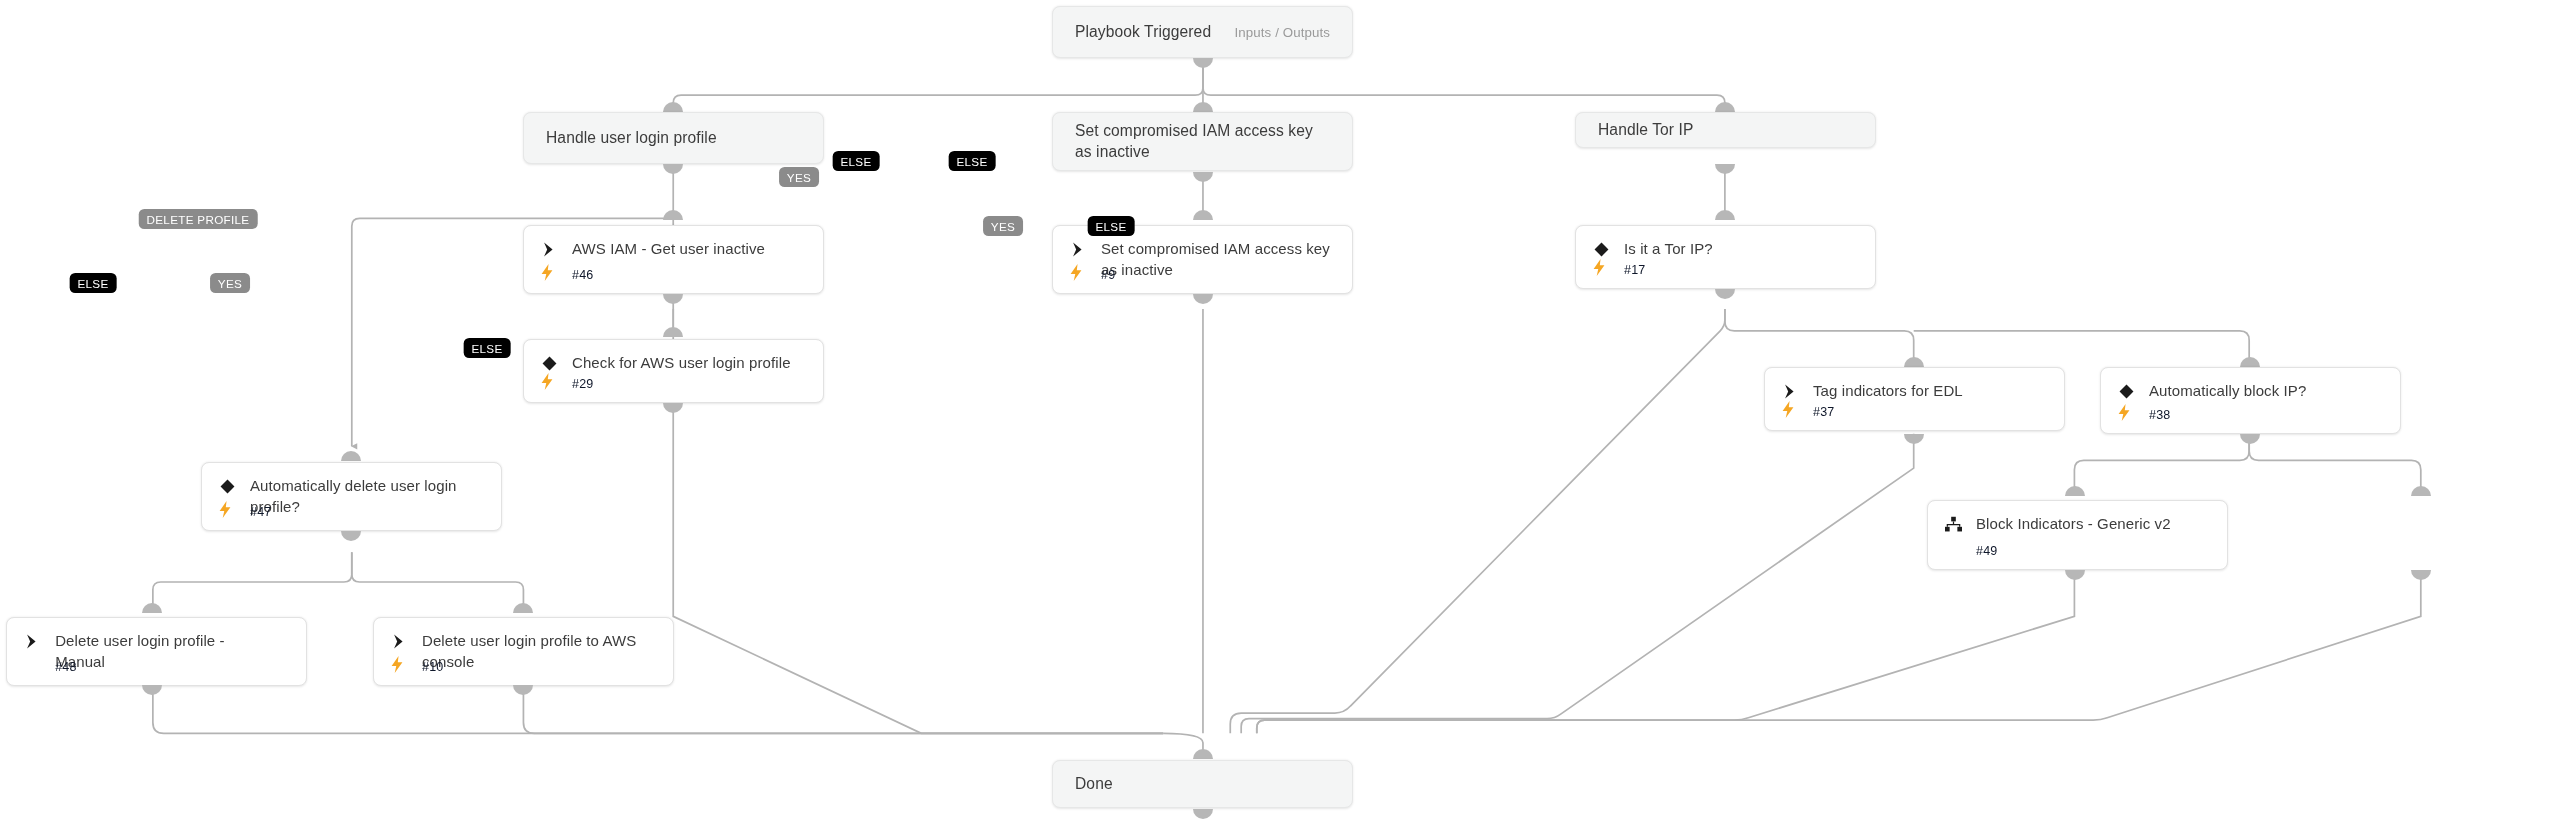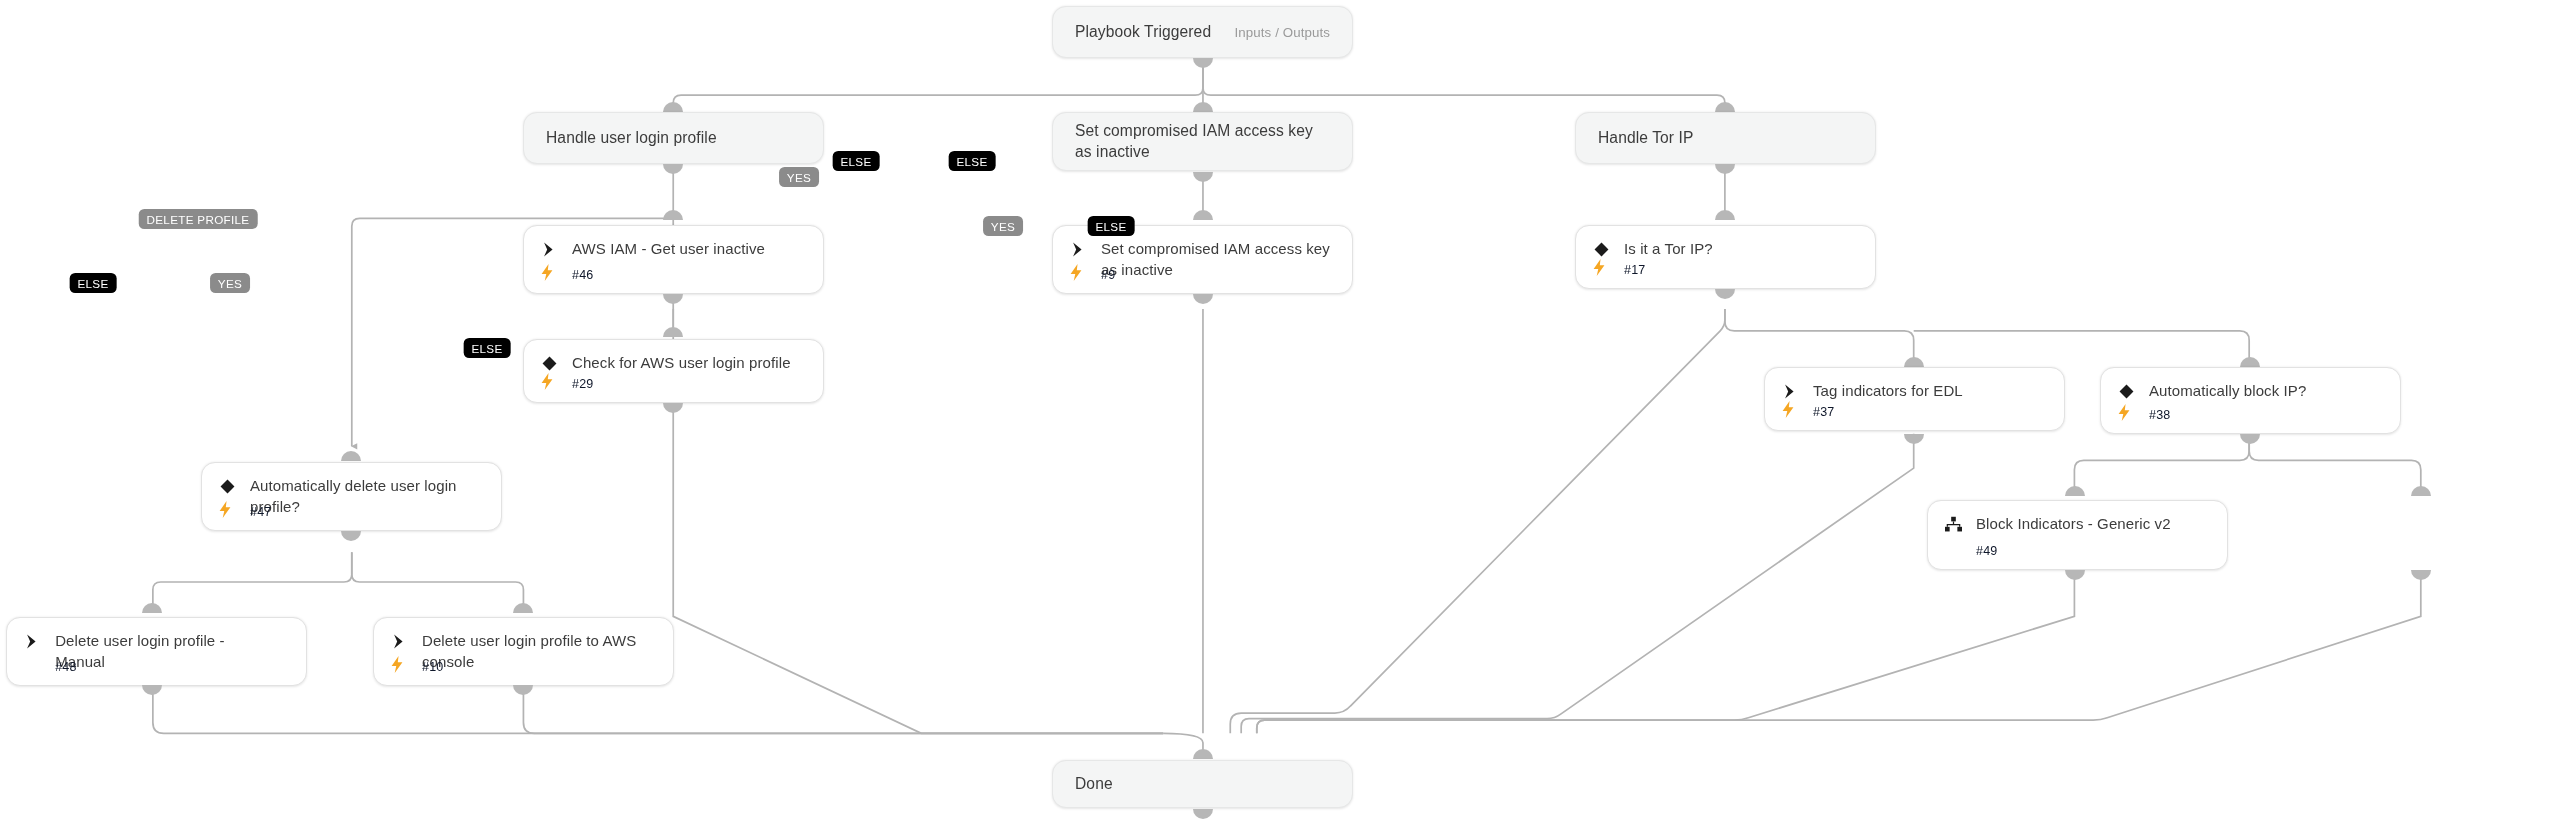--- a/index.html
+++ b/index.html
@@ -32,21 +32,21 @@
     stroke-width: 2.2;
   }
   .edge-arrow {
     fill: #b3b3b3;
   }
 
   
   .node {
     position: absolute;
     box-sizing: border-box;
-    border-radius: 14px;
+    border-radius: 8px;
     background: #ffffff;
     border: 0.8px solid #e2e2e2;
     box-shadow: 0 0.8px 2.3px rgba(0,0,0,0.10);
   }
   .node.section {
     background: #f4f5f5;
     border: 0.8px solid #e6e7e7;
   }
   .node.terminal {
     background: #f4f5f5;
@@ -212,21 +212,21 @@
   <div class="port bottom" style="left:663px; top:164px;"></div>
 
   <div class="port top" style="left:1193px; top:102px;"></div>
   <div class="node section" style="left:1052px; top:112px; width:301px; height:59px;">
     <div class="sect-title">Set compromised IAM access key
 as inactive</div>
   </div>
   <div class="port bottom" style="left:1193px; top:172px;"></div>
 
   <div class="port top" style="left:1715px; top:102px;"></div>
-  <div class="node section" style="left:1575px; top:112px; width:301px; height:52px;">
+  <div class="node section" style="left:1575px; top:112px; width:301px; height:36px;">
     <div class="sect-title">Handle Tor IP</div>
   </div>
   <div class="port bottom" style="left:1715px; top:164px;"></div>
 
   <div class="port top" style="left:663px; top:210px;"></div>
   <div class="node" style="left:523px; top:225px; width:301px; height:69px;">
     <span class="task-icon">
       <svg width="17" height="17" viewBox="0 0 22 22">
         <path d="M4 2 L15 11 L4 20 L8 11 Z" fill="#1b1b1b"></path>
       </svg>

